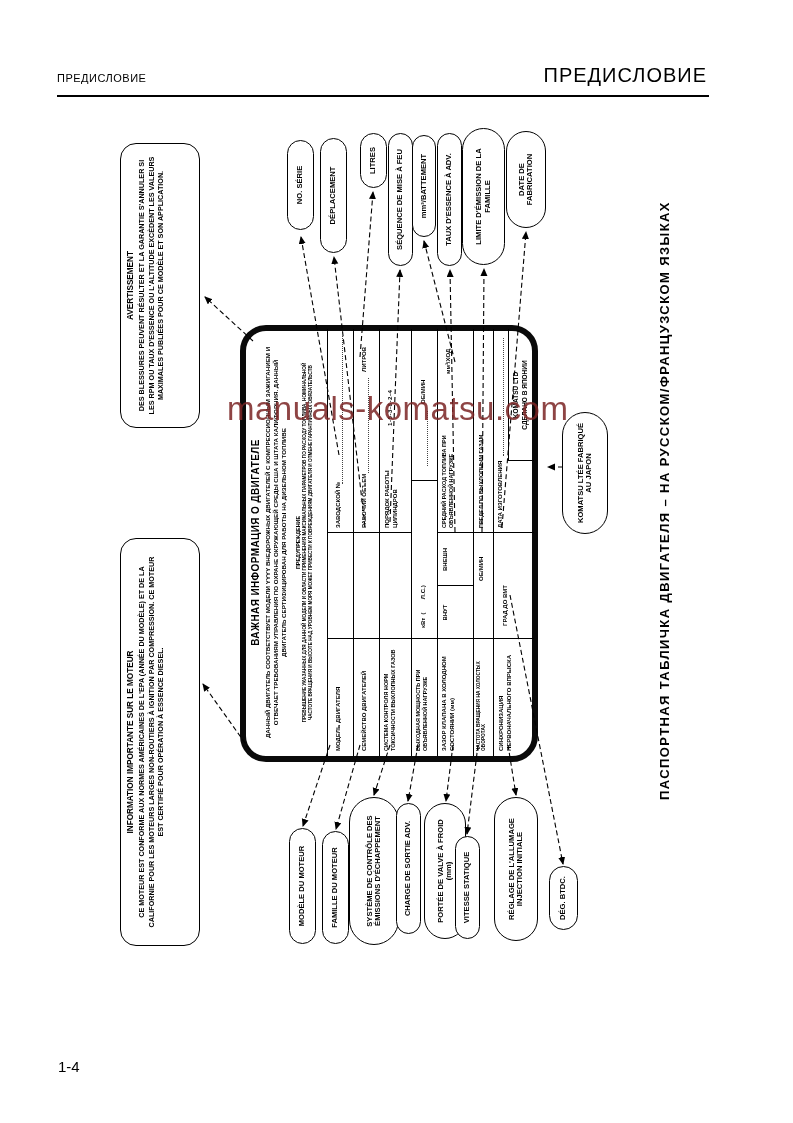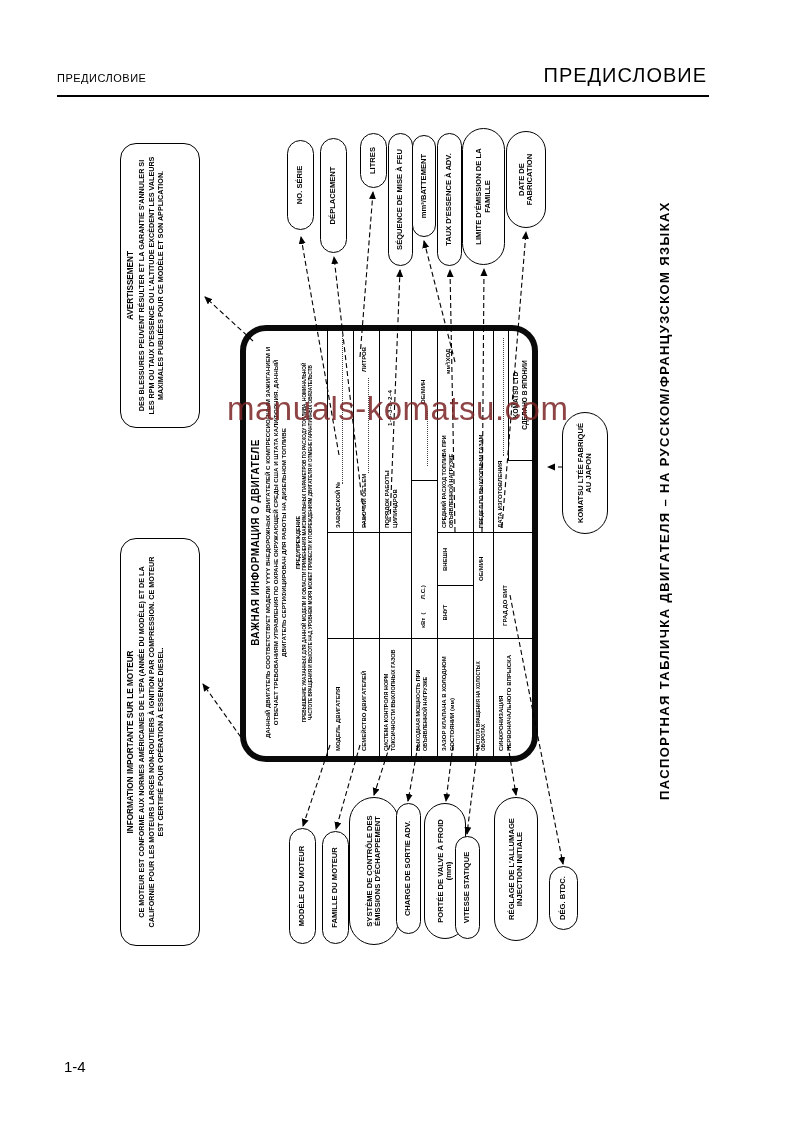--- a/index.html
+++ b/index.html
@@ -5,21 +5,21 @@
   html,body{margin:0;padding:0;background:#fff;}
   .page{position:relative;width:793px;height:1123px;background:#fff;overflow:hidden;
         font-family:"Liberation Sans",sans-serif;color:#000;}
   
   .rotwrap{position:absolute;}
   .rot{position:absolute;left:0;top:0;transform-origin:0 0;transform:rotate(-90deg) translate(-100%,0);}
   
   .hdr-left{position:absolute;left:57px;top:72px;font-size:11px;letter-spacing:.5px;}
   .hdr-right{position:absolute;right:86px;top:64px;font-size:20px;letter-spacing:1px;}
   .hdr-rule{position:absolute;left:57px;top:95px;width:652px;height:2px;background:#000;}
-  .pagenum{position:absolute;left:64px;top:1058px;font-size:15px;}
+  .pagenum{position:absolute;left:58px;top:1058px;font-size:15px;}
   
   .watermark{position:absolute;left:227px;top:390px;font-size:33px;letter-spacing:.5px;
              color:#7b2424;opacity:.85;z-index:30;}
   
   .pill{box-sizing:border-box;border:1.3px solid #000;border-radius:999px;
         display:flex;align-items:center;justify-content:center;text-align:center;
         font-weight:bold;font-size:7.6px;line-height:1.12;padding:2px 5px;background:#fff;}
   
   .panel{box-sizing:border-box;border:1.6px solid #000;border-radius:16px;background:#fff;
          padding:5px 10px;text-align:center;font-weight:bold;}

